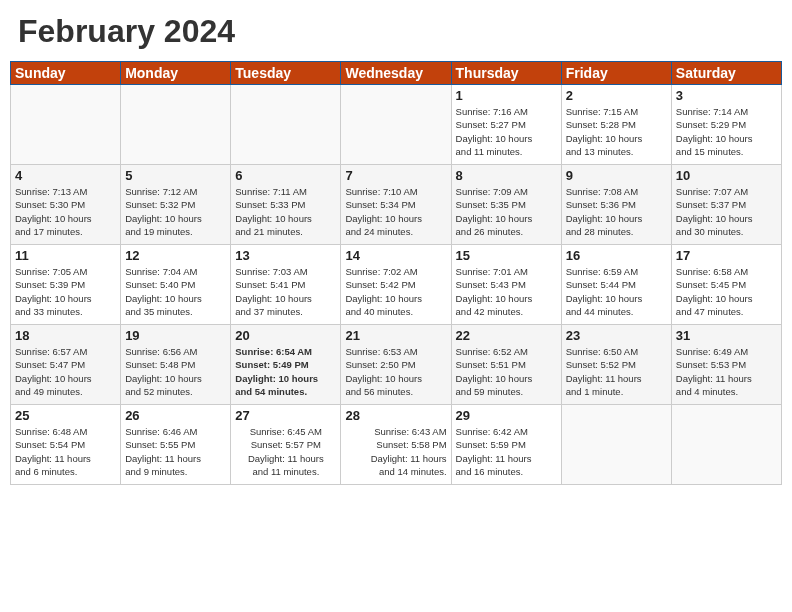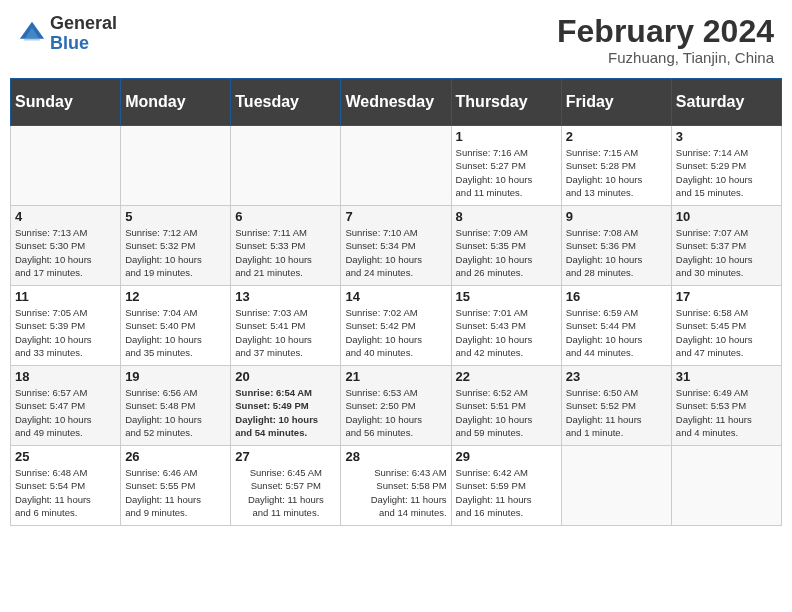--- a/index.html
+++ b/index.html
@@ -45,25 +45,25 @@
     .location {
       font-size: 15px;
       color: #555;
     }
     table {
       width: 100%;
       border-collapse: collapse;
       font-size: 11px;
     }
     thead tr th {
-      background-color: #404040;
+      background-color: #c2410c;
       color: #fff;
-      padding: 14px 4px;
+      padding: 3px 4px;
       text-align: left;
-      font-size: 16px;
+      font-size: 14px;
       font-weight: bold;
       border: 1px solid #1a5a9a;
     }
     tbody tr td {
       border: 1px solid #ccc;
       vertical-align: top;
       padding: 3px 4px;
       width: calc(100% / 7);
       height: 80px;
     }
@@ -88,33 +88,22 @@
       background-color: #f5f5f5;
     }
     td.empty {
       background-color: inherit;
     }
   </style>
 </head>
 <body>
 
 <div class="header">
-  <div class="logo">
-    <svg class="logo-icon" viewBox="0 0 30 30">
-      <polygon points="15,2 28,20 2,20" fill="#2a6db5"></polygon>
-      <polygon points="15,8 24,22 6,22" fill="#5a9fd4" opacity="0.5"></polygon>
-    </svg>
-    <div class="logo-text">
-      <span class="logo-general">General</span><br>
-      <span class="logo-blue">Blue</span>
-    </div>
-  </div>
   <div class="title-block">
     <div class="month-title">February 2024</div>
-    <div class="location">Fuzhuang, Tianjin, China</div>
   </div>
 </div>
 
 <table>
   <thead>
     <tr>
     <th>Sunday</th>
         <th>Monday</th>
         <th>Tuesday</th>
         <th>Wednesday</th>

